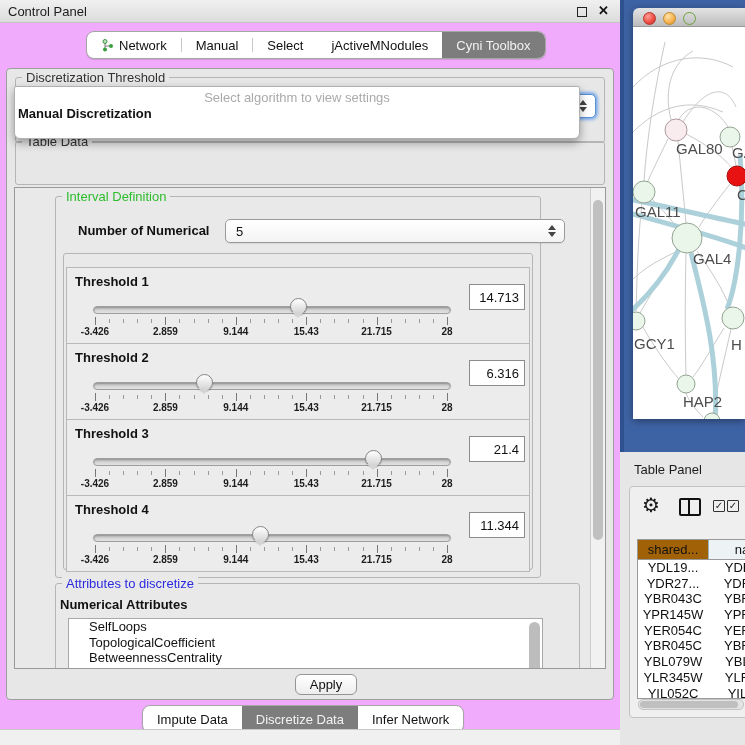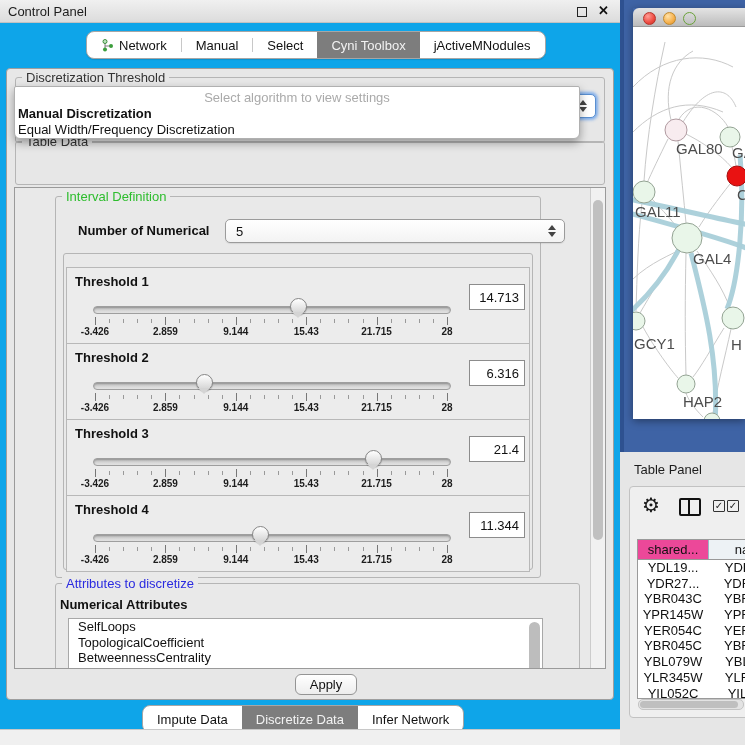--- a/index.html
+++ b/index.html
@@ -1,19 +1,19 @@
 <!DOCTYPE html>
 <html><head>
 <meta charset="utf-8">
 <style>
   html,body{margin:0;padding:0;}
   .app{position:relative;width:745px;height:745px;background:#e9e9e9;overflow:hidden;
        font-family:"Liberation Sans",sans-serif;color:#111;}
   
-  .cp{position:absolute;left:0;top:0;width:620px;height:745px;background:#0ea5e9;}
+  .cp{position:absolute;left:0;top:0;width:620px;height:745px;background:#f0abfc;}
   .cp-titlebar{position:absolute;left:0;top:0;width:620px;height:22px;
     background:linear-gradient(#f0f0f0,#dcdcdc);border-bottom:1px solid #c2c2c2;}
   .cp-title{position:absolute;left:8px;top:4px;font-size:13px;color:#1c1c1c;}
   .win-float{position:absolute;right:33px;top:7px;width:8px;height:8px;border:1.5px solid #222;}
   .win-close{position:absolute;right:11px;top:3px;font-size:13px;font-weight:bold;color:#111;}
   
   .pill{display:inline-flex;align-items:stretch;background:#fff;border:1px solid #a6a6a6;
     border-radius:8px;overflow:hidden;height:26px;box-shadow:0 1px 1px rgba(0,0,0,.12);}
   .tabs-top{position:absolute;left:86px;top:31px;}
   .tabs-bottom{position:absolute;left:142px;top:705px;}
@@ -65,21 +65,21 @@
   .tick.minor{height:4px;top:2px;background:#999;}
   .tick.major{height:8px;top:0;}
   .t-axis{position:absolute;left:28px;top:58px;width:352px;height:12px;}
   .t-axis span{position:absolute;transform:translateX(-50%);font-size:10px;font-weight:bold;color:#1d1d1d;white-space:nowrap;}
   .t-value{position:absolute;right:4px;top:16px;width:56px;height:26px;background:#fff;border:1px solid #8c8c8c;
     display:flex;align-items:center;justify-content:flex-end;padding-right:5px;font-size:13px;box-sizing:border-box;}
   .g-attr{left:40px;top:395px;width:523px;height:120px;}
   .attr-label{position:absolute;left:4px;top:13px;font-size:13px;font-weight:bold;}
   .attr-list{position:absolute;left:12px;top:34px;width:473px;height:90px;background:#fff;border:1px solid #a8a8a8;
     overflow:hidden;}
-  .attr-item{font-size:13px;color:#111;padding-left:9px;line-height:15.5px;}
+  .attr-item{font-size:13px;color:#111;padding-left:20px;line-height:15.5px;}
   .attr-item:first-child{padding-top:4px;}
   .attr-sb{position:absolute;right:2px;top:3px;width:11px;height:60px;border-radius:6px;background:#bdbdbd;}
   .v-scroll{position:absolute;right:0;top:0;width:14px;height:480px;background:#f1f1f1;border-left:1px solid #ccc;}
   .v-thumb{position:absolute;left:2px;top:12px;width:10px;height:340px;border-radius:5px;background:#c0c0c0;}
   .apply-row{position:absolute;left:16px;top:598px;width:606px;height:32px;display:flex;justify-content:center;}
   .apply-btn{margin-top:7px;height:21px;padding:0 14px;font-size:13px;font-family:inherit;color:#111;
     background:linear-gradient(#ffffff,#ededed);border:1px solid #949494;border-radius:6px;}
   .footer{position:absolute;left:0;top:729px;width:620px;height:16px;background:#f0f0f0;border-top:1px solid #c8c8c8;}
   
   .popup{position:absolute;left:14px;top:86px;width:564px;height:51px;background:#fff;border:1px solid #b0b0b0;
@@ -107,21 +107,21 @@
   .gear{position:absolute;left:12px;top:8px;font-size:20px;line-height:20px;color:#1a1a1a;}
   .split-ico{position:absolute;left:49px;top:11px;width:18px;height:14px;border:2px solid #111;border-radius:2px;}
   .split-ico::after{content:"";position:absolute;left:7px;top:0;width:2px;height:14px;background:#111;}
   .chk{position:absolute;top:13px;width:10px;height:10px;border:1.5px solid #333;border-radius:1px;
     font-size:10px;line-height:10px;text-align:center;color:#222;}
   .chk.c1{left:83px;}
   .chk.c2{left:97px;}
   .tp-table{position:absolute;left:7px;top:52px;width:140px;height:158px;background:#fff;border:1px solid #9a9a9a;}
   .tp-head{display:flex;height:19px;border-bottom:1px solid #999;}
   .tp-hc{flex:none;display:flex;align-items:center;justify-content:center;font-size:13px;color:#111;}
-  .tp-hc.sel{background:#ec4899;border-right:1px solid #98b6c4;}
+  .tp-hc.sel{background:#a16207;border-right:1px solid #98b6c4;}
   .tp-hc.plain{background:#edf2f5;}
   .tp-rows{height:138px;overflow:hidden;}
   .tp-row{display:flex;height:15.7px;font-size:13px;}
   .tp-c{flex:none;text-align:center;line-height:15.7px;white-space:nowrap;overflow:hidden;}
   .h-scroll{position:absolute;left:8px;top:212px;width:104px;height:9px;background:#e3e3e3;
     border:1px solid #c4c4c4;border-radius:5px;}
   .h-thumb{position:absolute;left:1px;top:1px;width:98px;height:7px;border-radius:4px;background:#bfbfbf;}
 </style>
 </head>
 <body>
@@ -147,25 +147,25 @@
           <span>Network</span>
         </div>
         <div class="sep"></div>
         <div class="tab">
           <span>Manual</span>
         </div>
         <div class="sep"></div>
         <div class="tab">
           <span>Select</span>
         </div>
+        <div class="tab">
+          <span>jActiveMNodules</span>
+        </div>
         <div class="tab sel">
           <span>Cyni Toolbox</span>
-        </div>
-        <div class="tab">
-          <span>jActiveMNodules</span>
         </div>
       </div>
 
     <div class="outer">
       <div class="group g-algo">
         <span class="legend">Discretization Threshold</span>
       </div>
 
       <div class="group g-tdata">
         <span class="legend">Table Data</span>
@@ -394,21 +394,20 @@
         </div>
       </div>
     <div class="footer"></div>
 
     <div class="focus-combo">
       <span class="stepper"></span>
     </div>
     <div class="popup">
       <div class="pop-ph">Select algorithm to view settings</div>
       <div class="pop-item b">Manual Discretization</div>
-      <div class="pop-item n">Equal Width/Frequency Discretization</div>
     </div>
   </div>
 
   <div class="right">
     <div class="desktop"></div>
 
     <div class="netwin">
       <div class="nw-bar">
         <span class="light r"></span>
         <span class="light y"></span>

